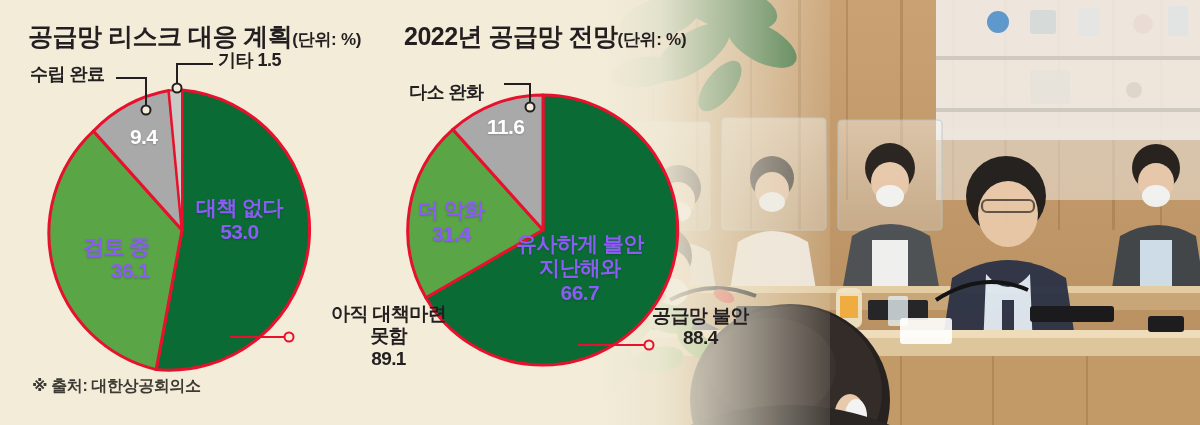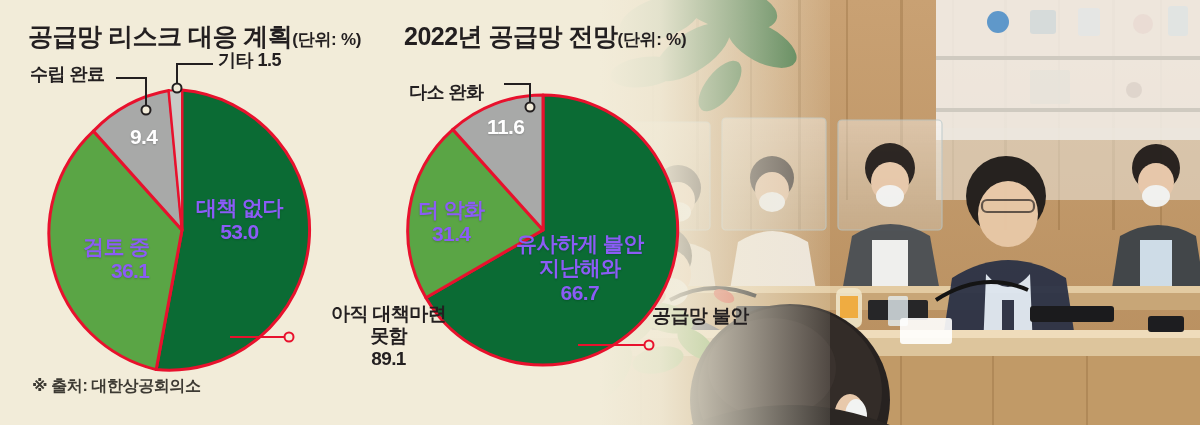--- a/index.html
+++ b/index.html
@@ -303,17 +303,18 @@
   </div>
   <div class="slicelabel p2-gray sl-gray">11.6</div>
 
   <div class="callout c-pie1">
     <div>아직 대책마련</div>
     <div>못함</div>
     <div>89.1</div>
   </div>
   <div class="callout c-pie2">
     <div>공급망 불안</div>
+    <div>88.4</div>
   </div>
 
   <div class="source">※ 출처: 대한상공회의소</div>
 
 </div>
 
 </body></html>

